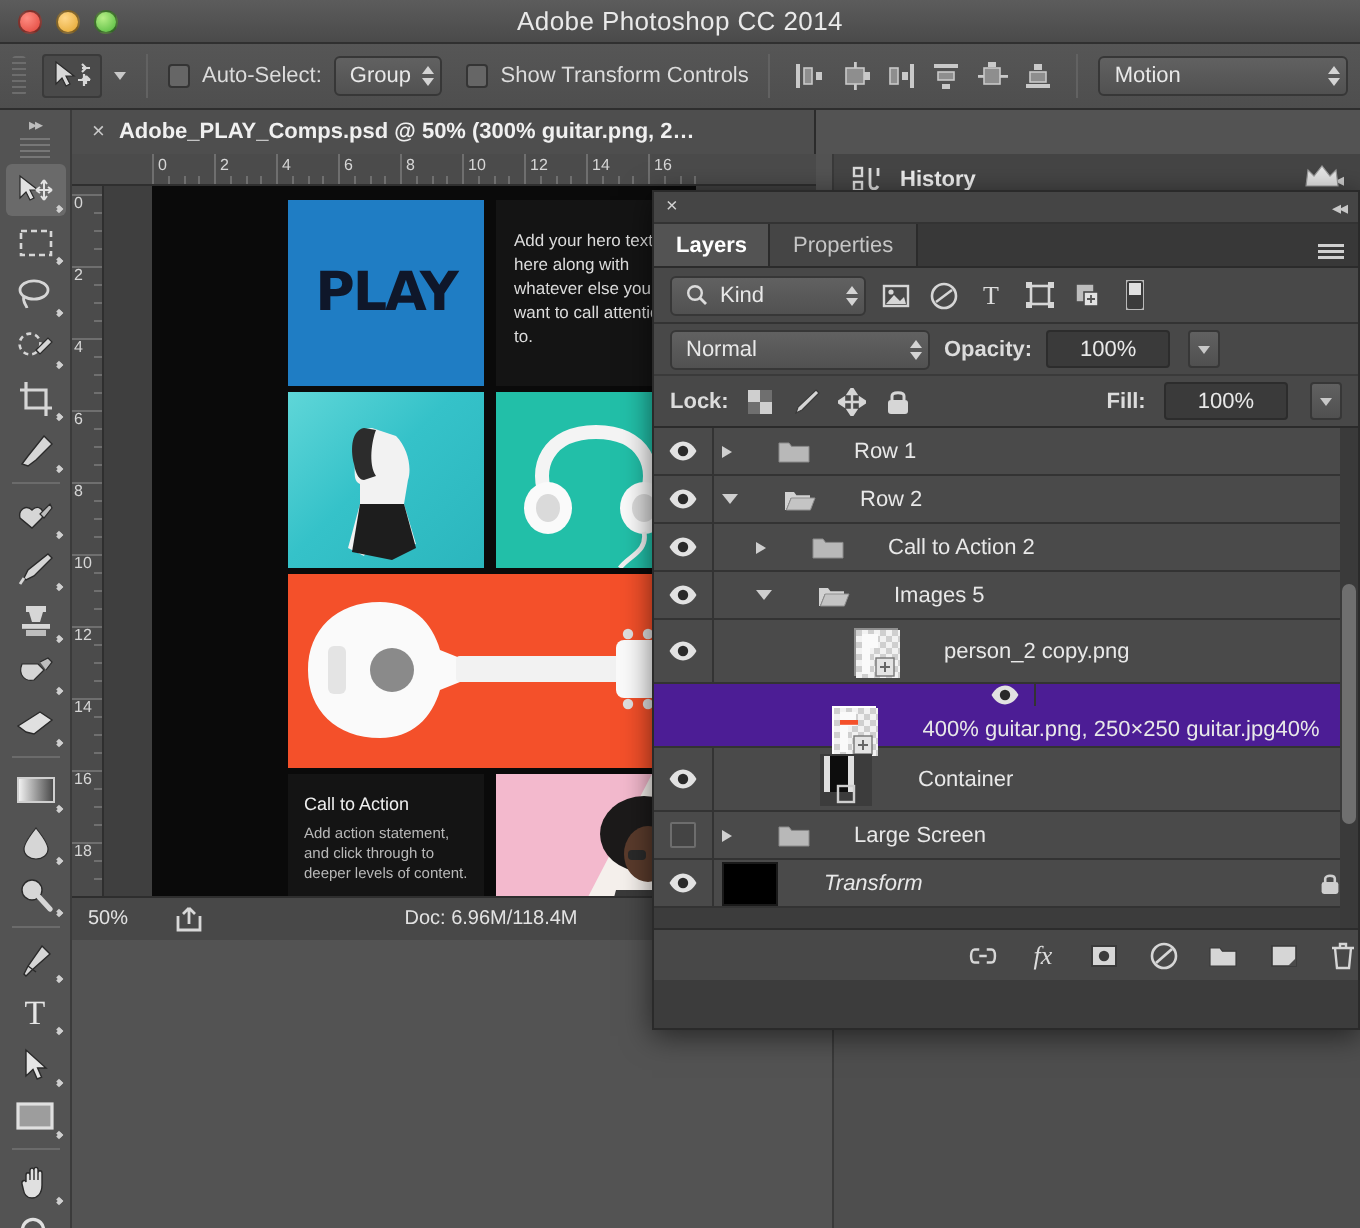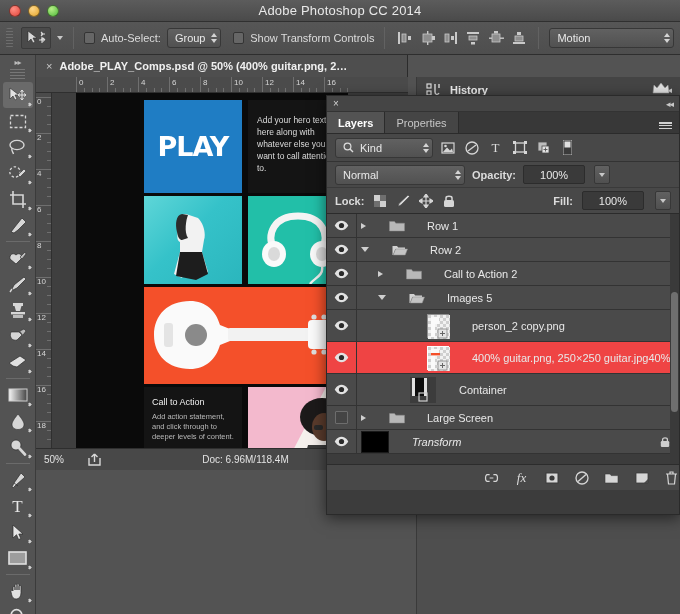--- a/index.html
+++ b/index.html
@@ -96,21 +96,21 @@
   .ruler-v { position:absolute; left:0; top:16px; width:16px; height:367px; background:#4b4b4b; border-right:1px solid #2f2f2f; overflow:hidden;}
   .rh-tick { position:absolute; top:0; height:16px; border-left:1px solid #6f6f6f; font-size:8px; color:#d6d6d6; padding-left:2px; line-height:11px;}
   .rh-minor { position:absolute; bottom:0; height:4px; border-left:1px solid #6f6f6f; }
   .rv-tick { position:absolute; left:0; width:16px; border-top:1px solid #6f6f6f; font-size:8px; color:#d6d6d6; line-height:7px; padding-left:1px;}
   .rv-minor { position:absolute; right:0; width:4px; border-top:1px solid #6f6f6f; }
   .stage { position:absolute; left:16px; top:16px; width:356px; height:367px; background:#3f3f3f; overflow:hidden; }
   .artboard { position:absolute; left:24px; top:0; width:272px; height:367px; background:#0a0a0a; }
 
   .tile { position:absolute; overflow:hidden; }
   .tile-play { left:68px; top:7px; width:98px; height:93px; background:#1f7dc4; display:flex; align-items:center; justify-content:center; }
-  .play-word { font-size:27px; font-weight:bold; color:#ffffff; letter-spacing:-1px; font-family:"DejaVu Sans", sans-serif; }
+  .play-word { font-size:27px; font-weight:bold; color:#0f172a; letter-spacing:-1px; font-family:"DejaVu Sans", sans-serif; }
   .tile-hero { left:172px; top:7px; width:100px; height:93px; background:#141414; padding:14px 9px 0 9px; }
   .hero-text { font-size:8.5px; line-height:12px; color:#dcdcdc; }
   .tile-person { left:68px; top:103px; width:98px; height:88px;
     background:linear-gradient(135deg,#5fd6d8 0%,#35c2c9 45%,#2bb6bd 100%); }
   .person-silhouette { position:absolute; left:22px; top:16px; width:52px; height:70px; }
   .tile-phones { left:172px; top:103px; width:100px; height:88px; background:#22bfa8; }
   .tile-guitar { left:68px; top:194px; width:204px; height:97px; background:#f4502a; }
   .tile-cta { left:68px; top:294px; width:98px; height:73px; background:#141414; padding:10px 8px 0 8px; }
   .cta-title { font-size:9px; color:#efefef; margin-bottom:5px; }
   .cta-body { font-size:7.5px; line-height:10px; color:#b8b8b8; }
@@ -162,21 +162,21 @@
   .lp-blend { height:26px; display:flex; align-items:center; gap:7px; padding:0 8px; background:#484848; border-bottom:1px solid #3a3a3a;}
   .blend-select { width:130px; height:20px; }
   .num-field { height:19px; min-width:40px; background:#3a3a3a; border:1px solid #2c2c2c; border-radius:2px; display:flex; align-items:center; justify-content:center; color:#e8e8e8; padding:0 16px;}
   .num-arrow { width:16px; height:19px; background:linear-gradient(#616161,#505050); border:1px solid #373737; border-radius:2px; display:flex; align-items:center; justify-content:center; margin-left:2px;}
   .lp-lock { height:26px; display:flex; align-items:center; gap:9px; padding:0 8px; background:#484848; border-bottom:1px solid #2b2b2b;}
   .lock-ic { width:14px; height:14px; display:flex; align-items:center; justify-content:center; }
 
   .layer-list { position:relative; height:250px; background:#3c3c3c; overflow:hidden; }
   .layer-row { display:flex; align-items:center; height:24px; border-bottom:1px solid #333; background:#4a4a4a; }
   .layer-row.tall { height:32px; }
-  .layer-row.selected { background:#ef4444; }
+  .layer-row.selected { background:#4c1d95;flex-direction:column; }
   .eye-cell { width:30px; height:100%; display:flex; align-items:center; justify-content:center; border-right:1px solid #333; }
   .eye-off { width:13px; height:13px; border:1px solid #6d6d6d; background:#444; border-radius:1px; }
   .layer-main { flex:1; display:flex; align-items:center; gap:23px; padding-left:4px; min-width:0;}
   .disc { width:0;height:0;border-left:5px solid #cfcfcf;border-top:3.5px solid transparent;border-bottom:3.5px solid transparent; }
   .disc.open { border-left:4px solid transparent;border-right:4px solid transparent;border-top:5px solid #cfcfcf; border-bottom:0;}
   .disc-spacer { width:9px; }
   .folder { width:15px; height:12px; }
   .layer-name { font-size:11px; color:#e8e8e8; white-space:nowrap; overflow:hidden; text-overflow:ellipsis; }
   .layer-name.italic { font-style:italic; }
   .lock-badge { margin-left:auto; padding-right:9px; }
@@ -445,21 +445,21 @@
             <circle cx="7.5" cy="7" r="5.3" fill="none" stroke="#e0e0e0" stroke-width="1.7"></circle>
             <path d="M11.5 11 L16.5 16" stroke="#e0e0e0" stroke-width="2.2" stroke-linecap="round"></path>
           </svg>
       </div>
     </div>
   </div>
 
   <div class="tabbar">
     <div class="doc-tab">
       <span class="close-x">×</span>
-      <span>Adobe_PLAY_Comps.psd @ 50% (400% guitar.png, 2…</span>
+      <span>Adobe_PLAY_Comps.psd @ 50% (300% guitar.png, 2…</span>
     </div>
   </div>
 
   <div class="canvas-wrap">
 
     <div class="ruler-h" id="ruler-h">
         <div class="rh-tick" style="left: 40px;">0</div>
         <div class="rh-minor" style="left: 47.75px;"></div>
         <div class="rh-minor" style="left: 55.5px;"></div>
         <div class="rh-minor" style="left: 63.25px;"></div>

